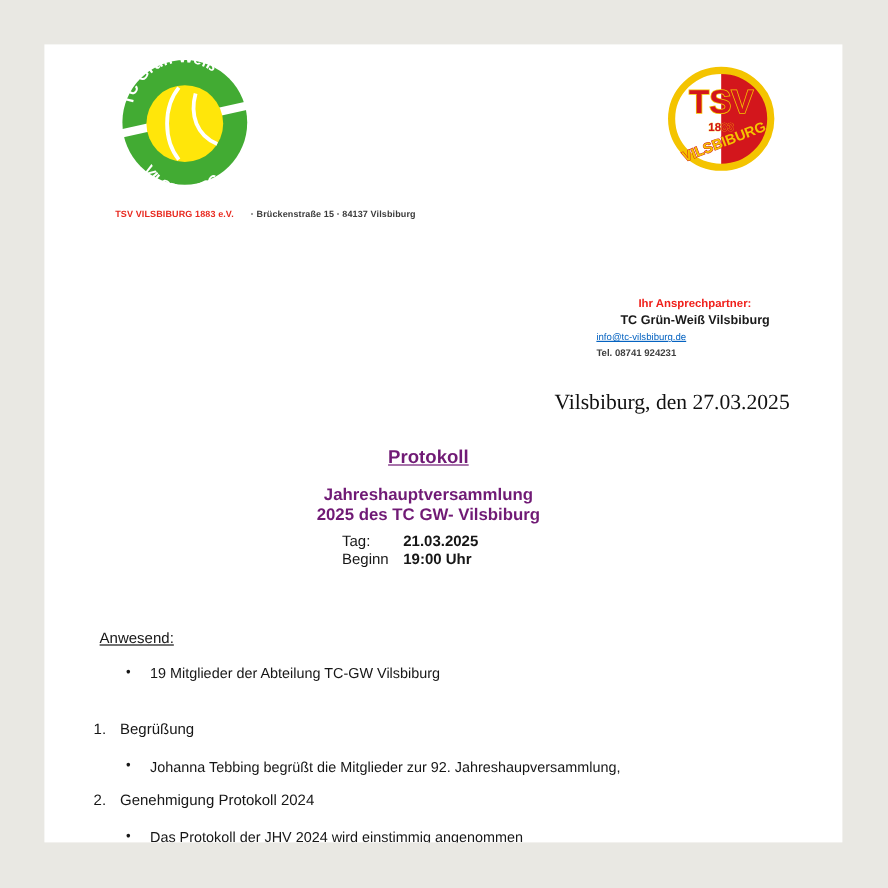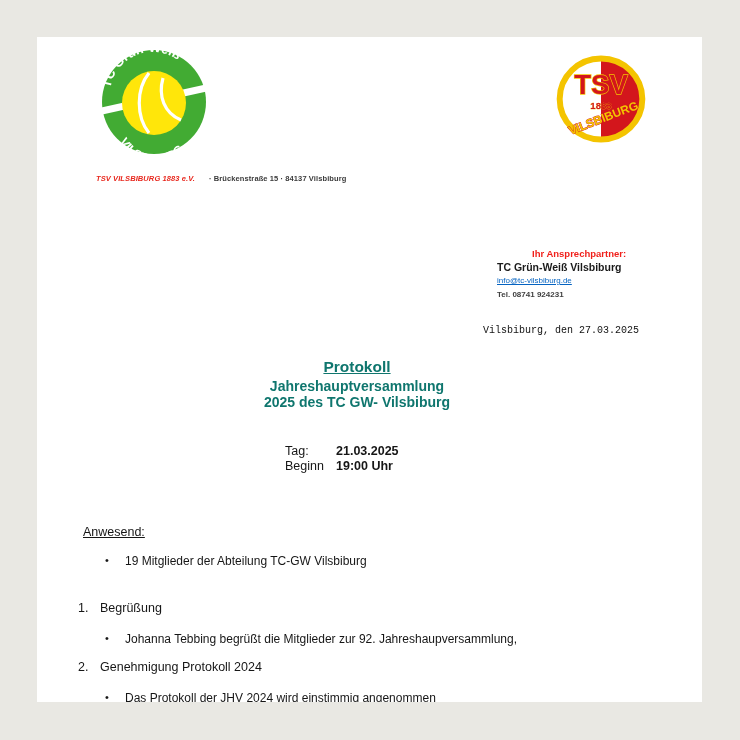--- a/index.html
+++ b/index.html
@@ -15,35 +15,35 @@
     width:665px;height:665px;
     background:#ffffff;
     overflow:hidden;
   }
   .abs{position:absolute;}
   
   .tc-logo{left:62px;top:10px;width:110px;height:110px;}
   .tsv-logo{left:518px;top:17px;width:92px;height:90px;}
   
   .sender-line{left:59px;top:137px;font-size:7.5px;font-weight:bold;letter-spacing:.1px;white-space:nowrap;}
-  .sender-org{color:#e8281e;font-style:italic;}
+  .sender-org{color:#e8281e;}
   .sender-addr{color:#3a3a3a;margin-left:12px;}
   
   .contact{left:460px;top:210px;line-height:13.5px;}
   .contact .label{color:#f01f1a;font-weight:bold;font-size:9.5px;margin-left:35px;}
-  .contact .name{color:#1a1a1a;font-weight:bold;font-size:10.5px;}
+  .contact .name{color:#1a1a1a;font-weight:bold;font-size:10.5px;margin-left:20px;}
   .contact .email{color:#0563c1;font-size:8px;text-decoration:underline;cursor:pointer;}
   .contact .phone{color:#3f3f3f;font-size:8px;font-weight:600;}
   
-  .dateline{left:446px;top:288px;font-family:Liberation Mono, monospace;font-size:10px;color:#111;}
+  .dateline{left:425px;top:288px;font-family:Liberation Serif, serif;font-size:18px;color:#111;}
   
-  .title-block{left:0;top:321px;width:640px;text-align:center;color:#0f766e;}
+  .title-block{left:0;top:336px;width:640px;text-align:center;color:#701a75;}
   .title-main{font-size:15.5px;font-weight:bold;text-decoration:underline;}
   .title-sub{font-size:14px;font-weight:bold;line-height:15.5px;}
-  .title-sub.first{margin-top:3px;}
+  .title-sub.first{margin-top:14px;}
   
   .meta{left:248px;top:407px;font-size:12.5px;color:#161616;line-height:15.3px;}
   .meta .row{display:flex;}
   .meta .lbl{width:51px;flex:0 0 51px;}
   .meta .val.b{font-weight:bold;}
   
   .attend-heading{left:46px;top:488px;font-size:12.5px;color:#161616;text-decoration:underline;text-align:center;}
   .bullet-row{font-size:12px;color:#161616;}
   .bullet-dot{position:absolute;left:0;top:0;font-size:11px;}
   .bullet-text{position:absolute;left:20px;top:0;white-space:nowrap;}

